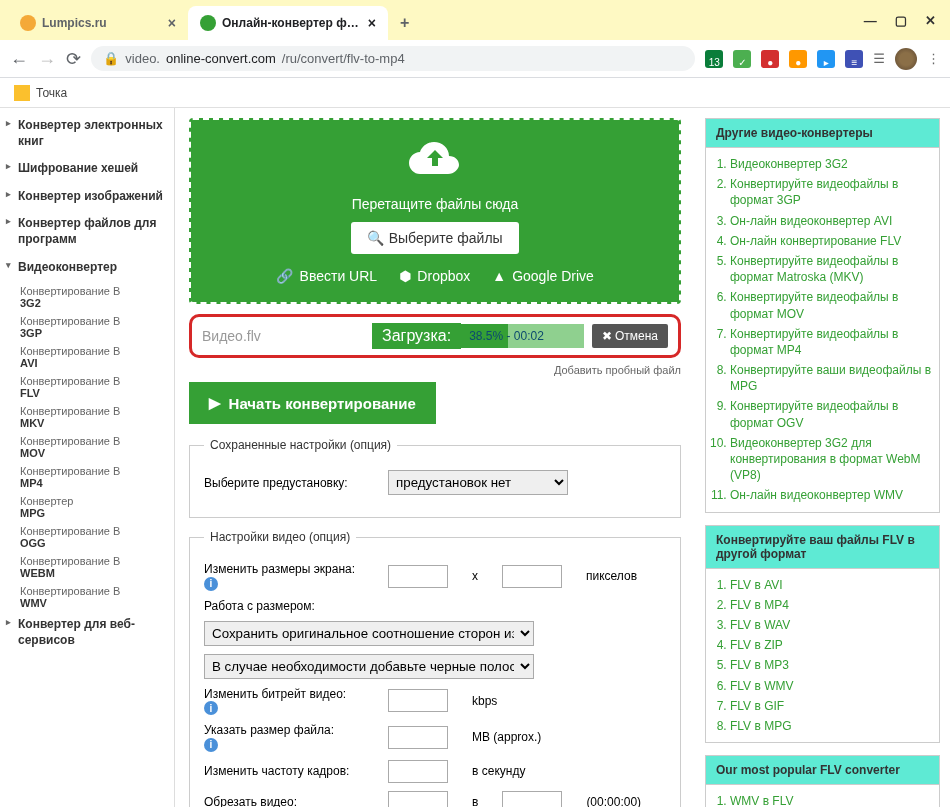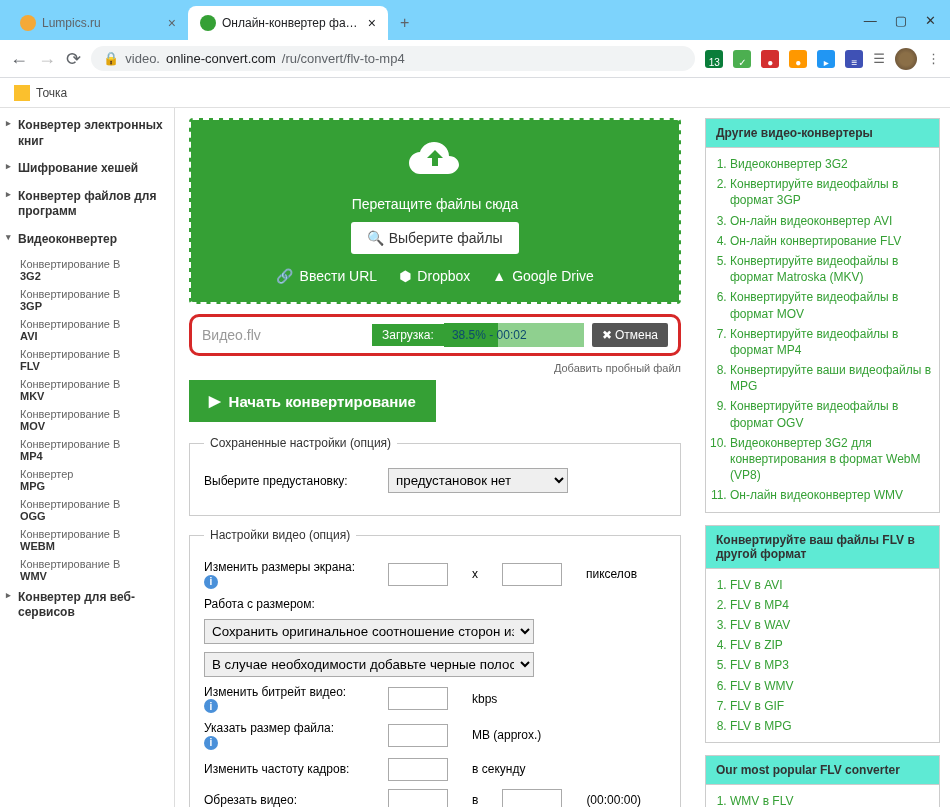--- a/index.html
+++ b/index.html
@@ -1,19 +1,19 @@
 <!DOCTYPE html>
 <html><head>
 <meta charset="utf-8">
 <style>
 * { box-sizing: border-box; margin: 0; padding: 0; }
 body { font-family: Arial, sans-serif; font-size: 13px; background: #fff; width: 950px; height: 807px; overflow: hidden; }
 
 
-.titlebar { background: #7dd3fc; height: 40px; display: flex; align-items: flex-end; }
+.titlebar { background: #fef9c3; height: 40px; display: flex; align-items: flex-end; font-weight: bold; }
 .tabs { display: flex; flex: 1; padding-left: 8px; }
 .tab { display: flex; align-items: center; padding: 8px 12px; border-radius: 8px 8px 0 0; max-width: 200px; min-width: 180px; font-size: 12px; color: #5f6368; gap: 6px; }
 .tab.active { background: #fff; color: #202124; }
 .tab-favicon { width: 16px; height: 16px; border-radius: 50%; }
 .tab-title { white-space: nowrap; overflow: hidden; text-overflow: ellipsis; flex: 1; }
 .tab-close { font-size: 14px; cursor: pointer; }
 .newtab { padding: 8px 12px; color: #5f6368; font-size: 16px; }
 .win-controls { display: flex; gap: 18px; padding: 0 14px 12px 0; color: #333; }
 
 .addrbar { background: #fff; height: 38px; display: flex; align-items: center; padding: 0 10px; gap: 10px; border-bottom: 1px solid #dadce0; }
@@ -41,21 +41,21 @@
 .dropzone { background: #35a035; border: 2px dashed #fff; border-radius: 4px; color: #fff; text-align: center; padding: 20px 10px 18px; margin-bottom: 10px; }
 .drop-icon { font-size: 42px; }
 .drop-text { margin: 6px 0 10px; font-size: 14px; }
 .choose-btn { background: #fff; color: #333; border: none; padding: 8px 16px; border-radius: 3px; font-size: 14px; cursor: pointer; }
 .drop-links { margin-top: 14px; display: flex; justify-content: center; gap: 22px; font-size: 14px; }
 .drop-links span { cursor: pointer; display: inline-flex; align-items: center; gap: 6px; }
 
 .upload-row { border: 3px solid #d62828; border-radius: 10px; display: flex; align-items: center; padding: 6px 10px; margin-bottom: 6px; background: #fff; }
 .upload-name { flex: 0 0 170px; color: #999; font-size: 14px; }
 .upload-prog { flex: 1; display: flex; align-items: center; }
-.prog-label { background: #35a035; color: #fff; padding: 4px 10px; font-size: 12px; }
+.prog-label { background: #35a035; color: #fff; padding: 4px 10px; font-size: 16px; }
 .prog-bar { flex: 1; background: #8fd08f; height: 24px; position: relative; color: #0c4a6e; font-size: 12px; display: flex; align-items: center; }
 .prog-fill { background: #35a035; height: 100%; width: 38.5%; position: absolute; left: 0; }
 .prog-text { position: relative; z-index: 1; padding: 0 8px; white-space: nowrap; }
 .cancel-btn { background: #555; color: #fff; border: none; padding: 5px 10px; margin-left: 8px; font-size: 12px; border-radius: 2px; cursor: pointer; display: flex; align-items: center; gap: 3px; }
 
 .add-trial { text-align: right; font-size: 11px; color: #666; cursor: pointer; margin-bottom: 6px; }
 .start-btn { background: #35a035; color: #fff; border: none; padding: 12px 20px; font-size: 15px; font-weight: bold; cursor: pointer; display: inline-flex; align-items: center; gap: 8px; margin-bottom: 14px; }
 
 fieldset { border: 1px solid #ccc; padding: 10px 14px 14px; margin-bottom: 12px; font-size: 12px; }
 legend { padding: 0 6px; color: #333; }
@@ -125,20 +125,21 @@
 <div class="bookmarks">
   <span class="bm-icon"></span>
   <span>Точка</span>
 </div>
 
 <div class="page">
 
   <div class="sidebar" id="sidebar">
       <div class="side-item main">Конвертер электронных книг</div>
       <div class="side-item main">Шифрование хешей</div>
+      <div class="side-item main">Конвертер изображений</div>
       <div class="side-item main">Конвертер файлов для программ</div>
       <div class="side-item main open">Видеоконвертер</div>
       <div class="side-sub">Конвертирование В<br><b>3G2</b></div>
       <div class="side-sub">Конвертирование В<br><b>3GP</b></div>
       <div class="side-sub">Конвертирование В<br><b>AVI</b></div>
       <div class="side-sub">Конвертирование В<br><b>FLV</b></div>
       <div class="side-sub">Конвертирование В<br><b>MKV</b></div>
       <div class="side-sub">Конвертирование В<br><b>MOV</b></div>
       <div class="side-sub">Конвертирование В<br><b>MP4</b></div>
       <div class="side-sub">Конвертер<br><b>MPG</b></div>

